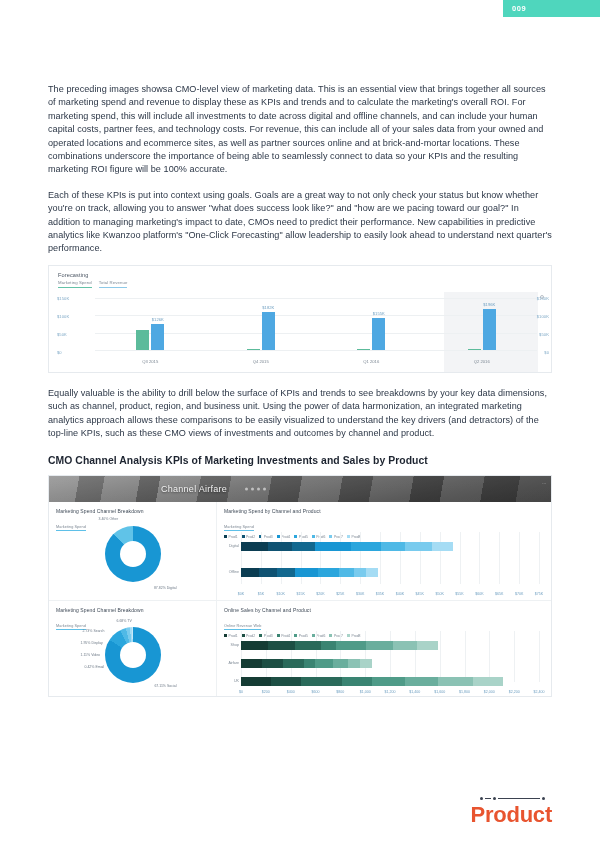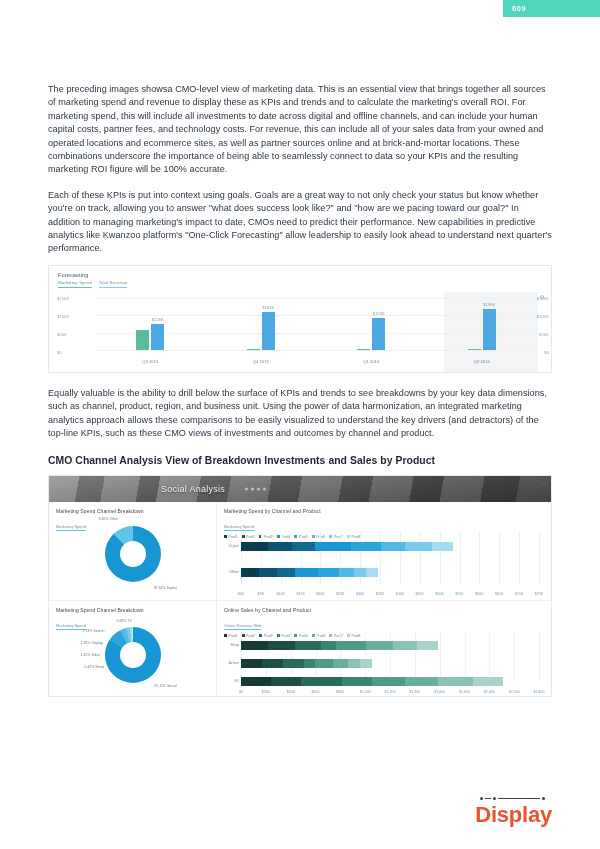--- a/index.html
+++ b/index.html
@@ -259,25 +259,25 @@
           <div class="fc-ylab right" style="top: 42px;">$50K</div>
           <div class="fc-ylab left" style="top: 24px;">$100K</div>
           <div class="fc-ylab right" style="top: 24px;">$100K</div>
           <div class="fc-ylab left" style="top: 6px;">$150K</div>
           <div class="fc-ylab right" style="top: 6px;">$150K</div>
         </div>
     </div>
 
     <p class="body" style="margin-top:14px">Equally valuable is the ability to drill below the surface of KPIs and trends to see breakdowns by your key data dimensions, such as channel, product, region, and business unit. Using the power of data harmonization, an integrated marketing analytics approach allows these comparisons to be easily visualized to understand the key drivers (and detractors) of the top-line KPIs, such as these CMO views of investments and outcomes by channel and product.</p>
 
-    <h3 class="section-title" style="margin-top:14px">CMO Channel Analysis View of Breakdown Investments and Sales by Product</h3>
+    <h3 class="section-title" style="margin-top:14px">CMO Channel Analysis KPIs of Marketing Investments and Sales by Product</h3>
 
     <div class="card ca-card">
       <div class="ca-banner">
-        <div class="ca-banner-title">Social Analysis</div>
+        <div class="ca-banner-title">Channel Airfare</div>
         <div class="ca-banner-dots">
             <i></i>
             <i></i>
             <i></i>
             <i></i>
           </div>
         <div class="ca-banner-corner">...</div>
       </div>
 
       <div class="ca-grid">
@@ -507,16 +507,16 @@
   </div>
 
   <div class="logo">
     <div class="logo-line">
       <div class="dot" style="left:20px"></div>
       <div class="bar" style="left:25px;width:6px"></div>
       <div class="dot" style="left:33px"></div>
       <div class="bar" style="left:38px;width:42px"></div>
       <div class="dot" style="left:82px"></div>
     </div>
-    <div class="logo-text">Display</div>
+    <div class="logo-text">Product</div>
   </div>
 
 </div>
 
 </body></html>

